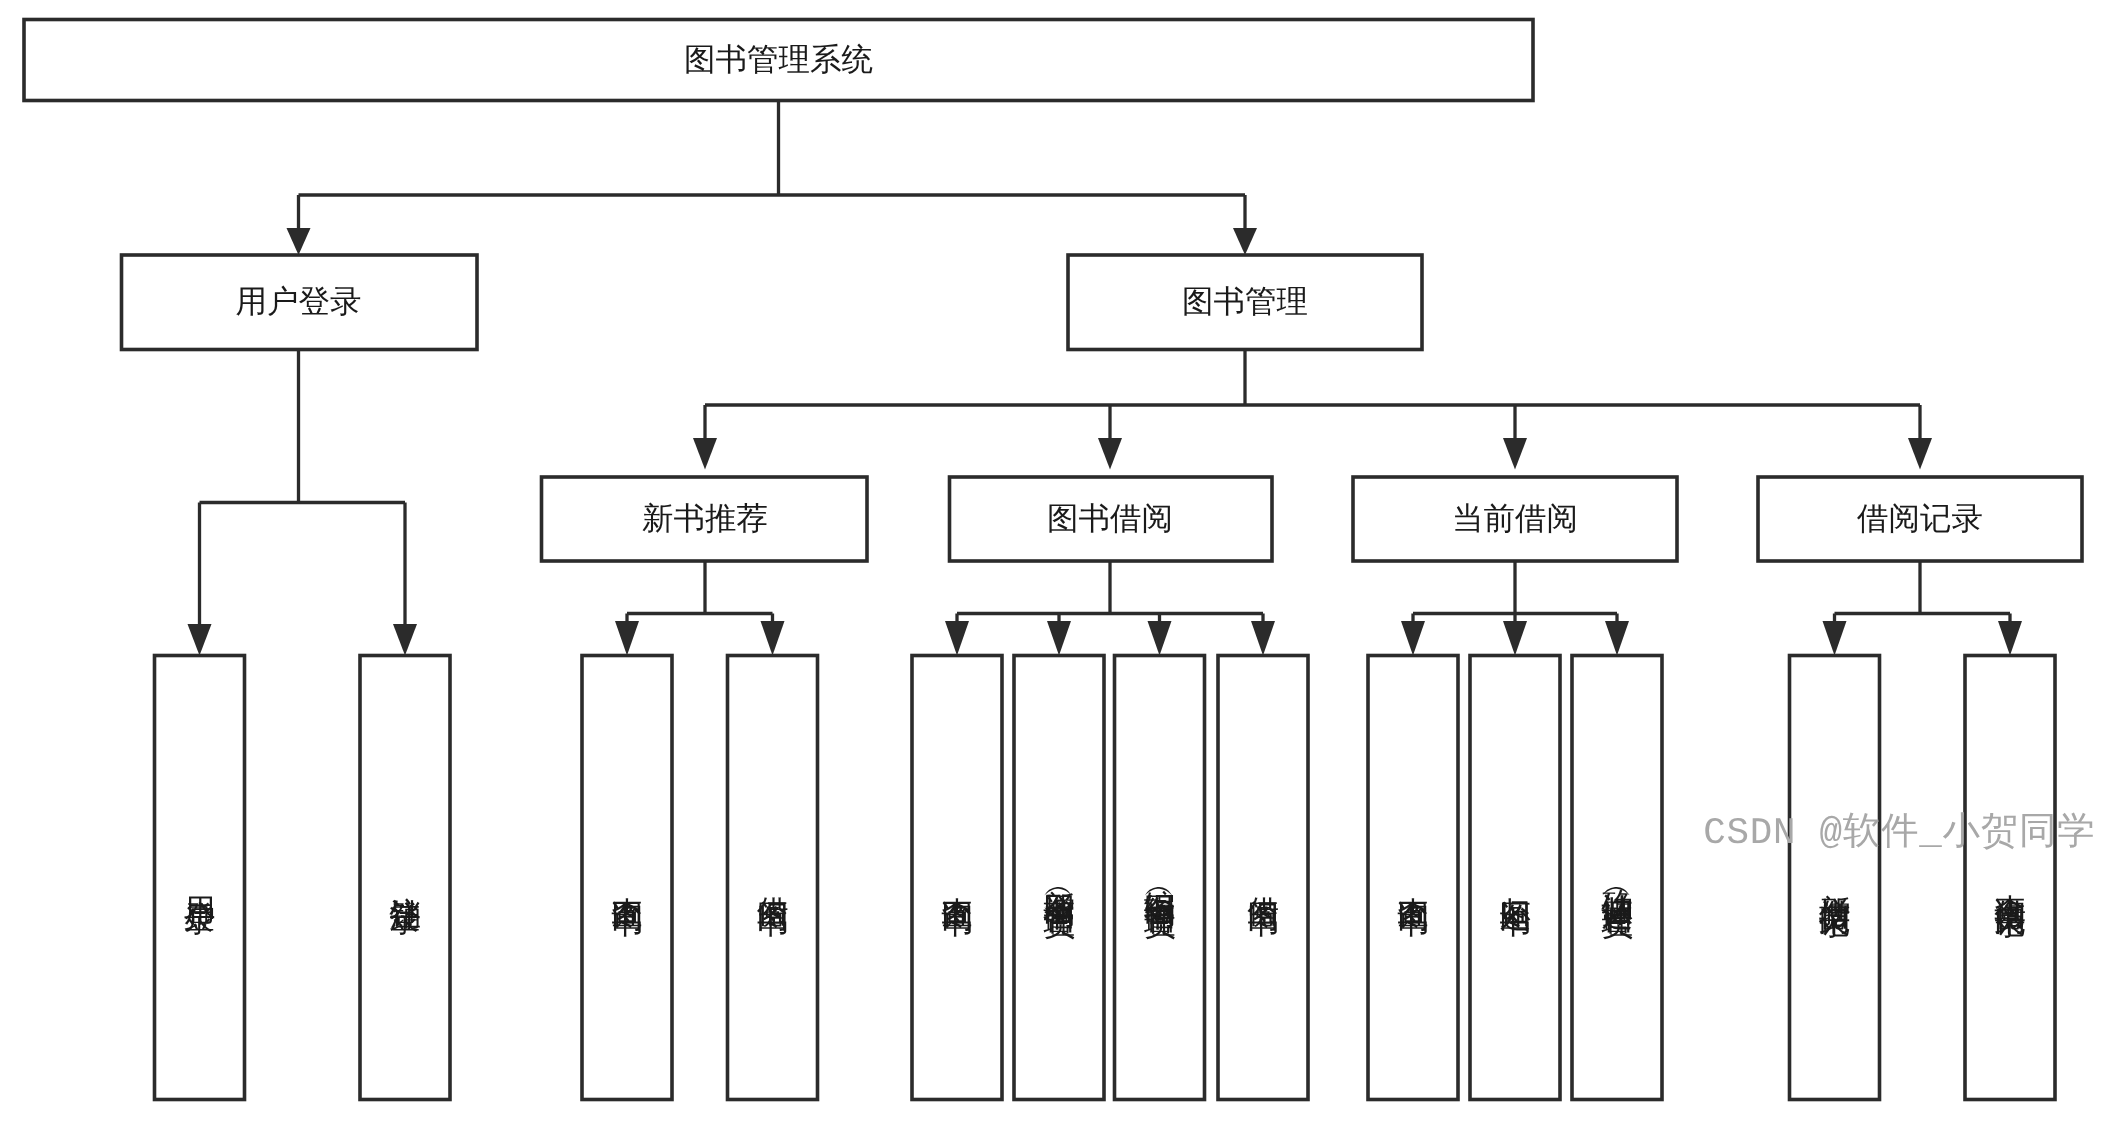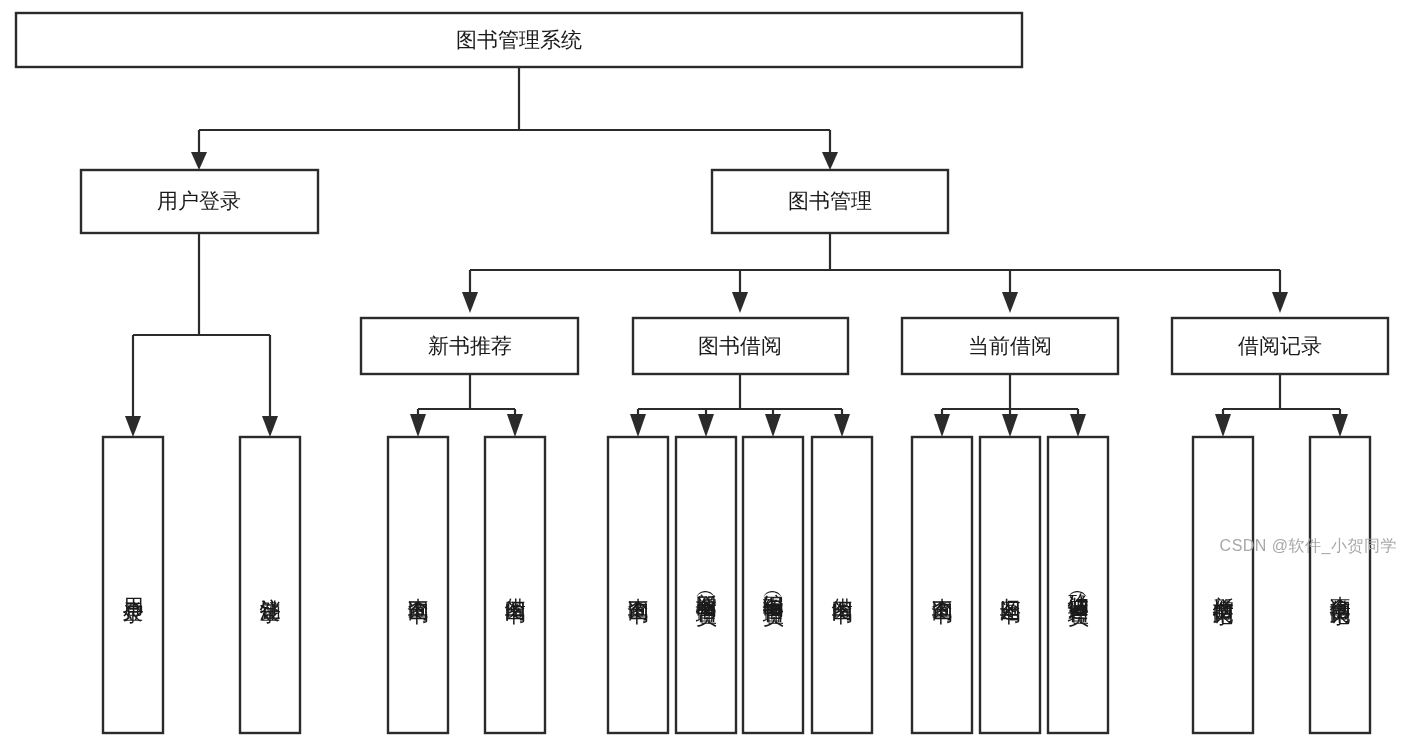--- a/index.html
+++ b/index.html
@@ -62,23 +62,23 @@
     font-size: 21px;
     line-height: 1.06;
     letter-spacing: 2px;
     color: #1a1a1a;
     white-space: nowrap;
     pointer-events: none;
   }
   .watermark {
     position: absolute;
     right: 8px;
-    bottom: 21px;
-    font-family: Liberation Sans, sans-serif;
-    font-size: 16px;
+    bottom: 8px;
+    font-family: Liberation Mono, monospace;
+    font-size: 25px;
     color: #a8a8a8;
     letter-spacing: 0.5px;
     white-space: nowrap;
   }
 </style>
 </head>
 <body>
 
 <div id="diagram-root">
 

